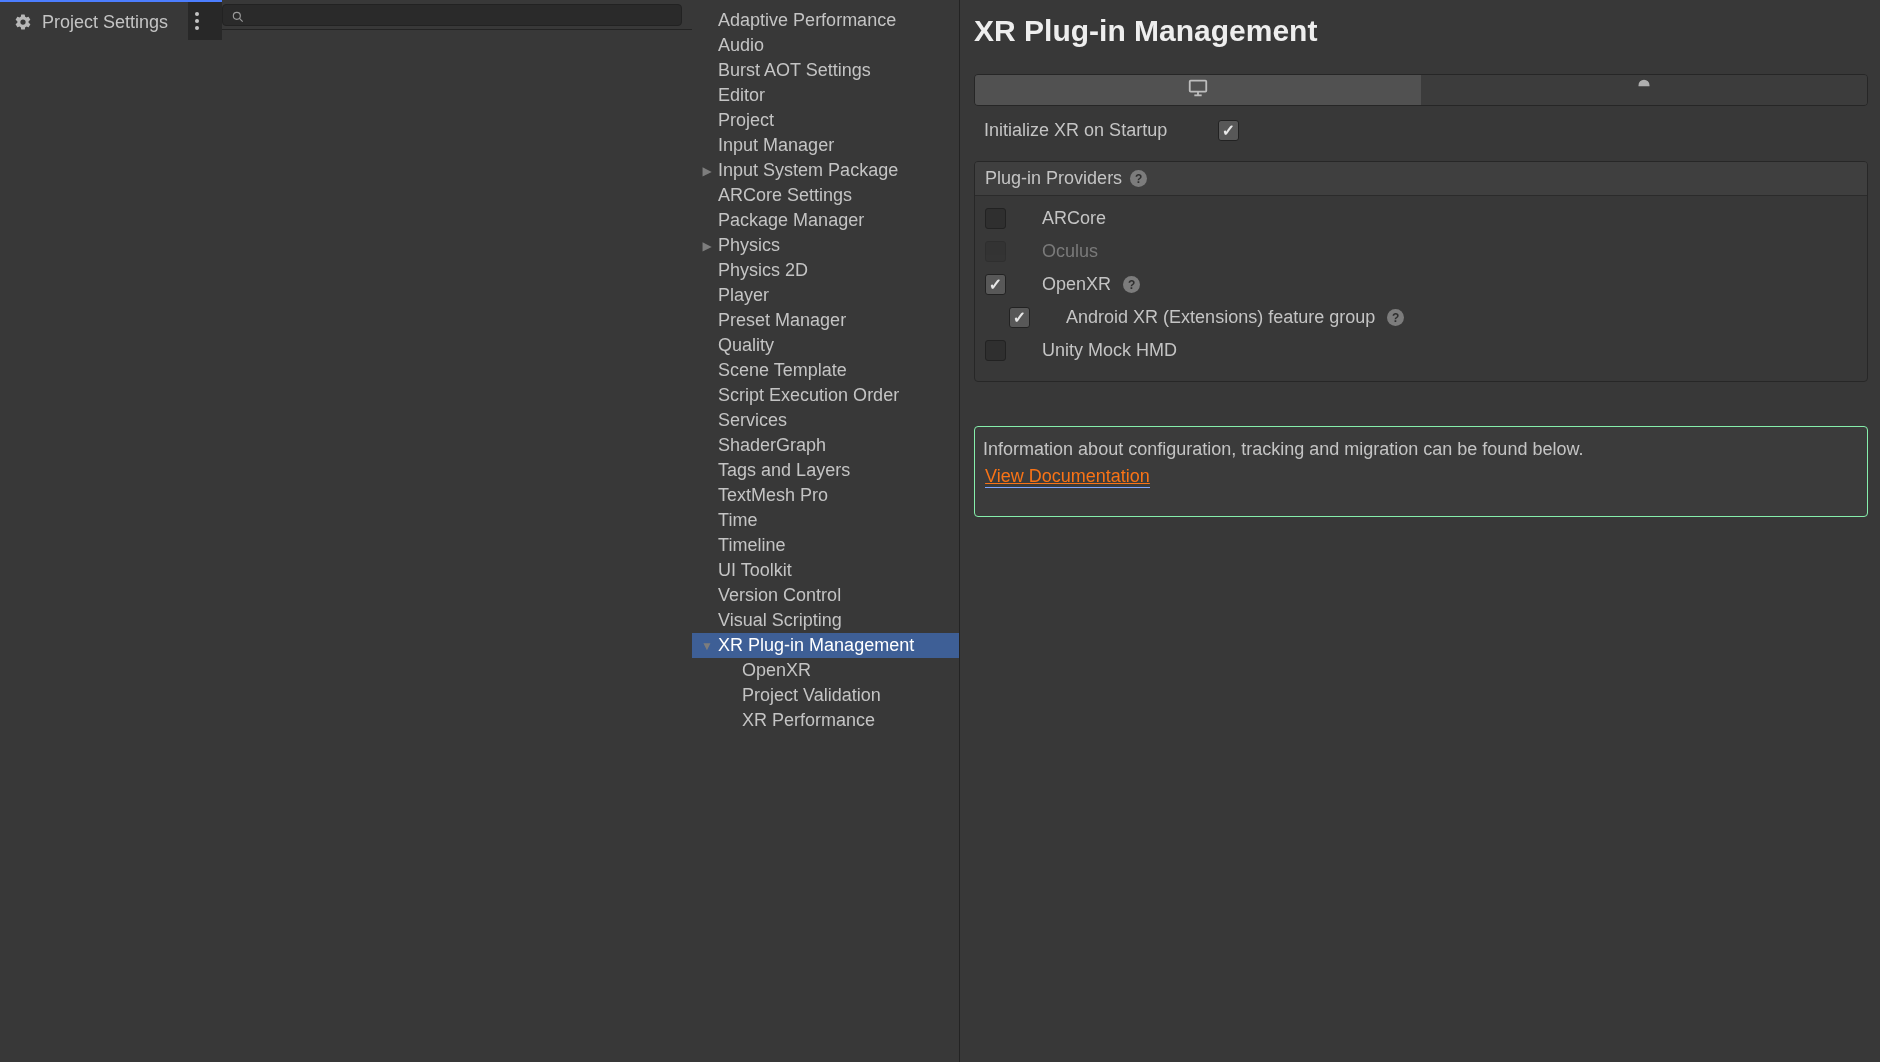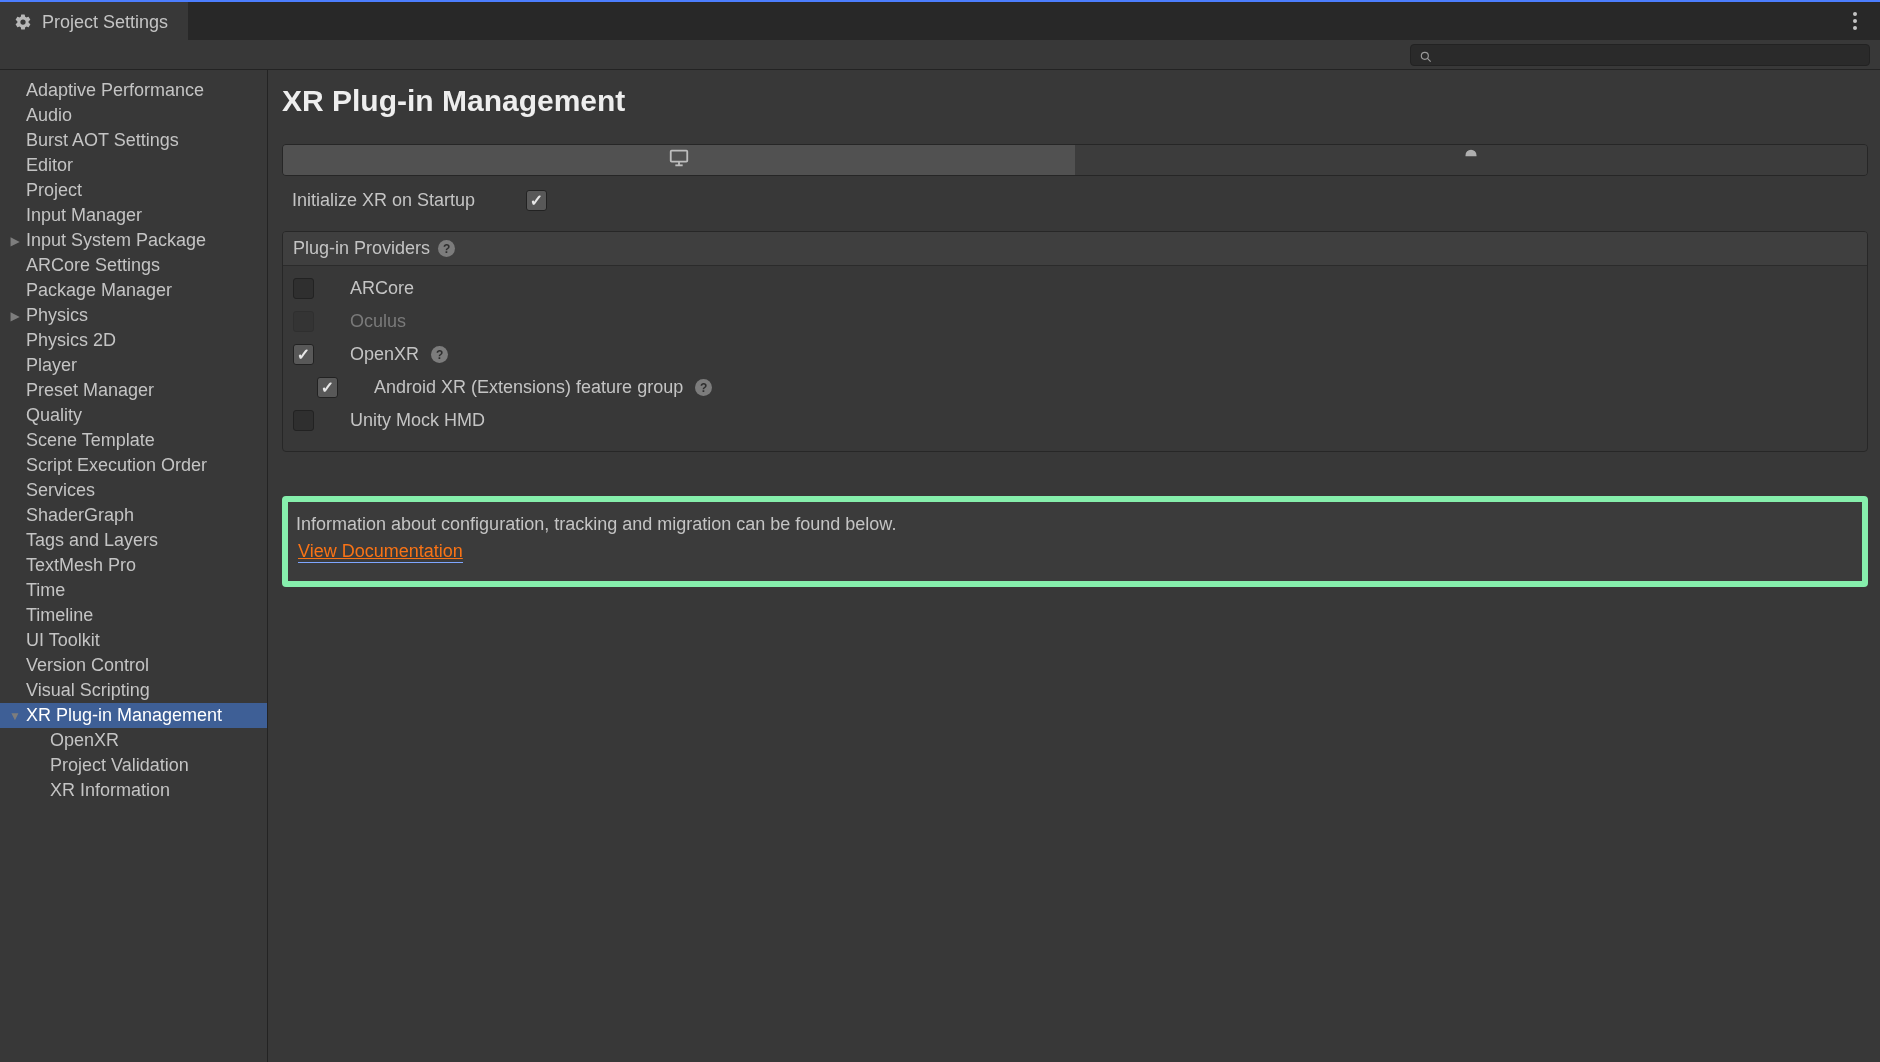--- a/index.html
+++ b/index.html
@@ -7,21 +7,21 @@
   font-family: -apple-system, "Segoe UI", Arial, sans-serif;
   background: #383838;
   color: #c4c4c4;
   font-size: 18px;
   width: 1880px;
   height: 1062px;
   overflow: hidden;
 }
 .window {
   display: flex;
-  flex-direction: column;
+  flex-direction: row;
   height: 100%;
 }
 .titlebar {
   height: 40px;
   background: #282828;
   display: flex;
   align-items: center;
   border-top: 2px solid #4c7eff;
   position: relative;
 }
@@ -232,23 +232,23 @@
   padding: 6px 0;
 }
 .provider-row.disabled .provider-label { color: #7a7a7a; }
 .provider-row.sub {
   padding-left: 24px;
 }
 .provider-label { font-size: 18px; margin-left: 24px; }
 
 .info-panel {
   margin-top: 44px;
-  border: 6px solid #86efac;
+  border: 1px solid #86efac;
   border-radius: 4px;
-  padding: 10px 0 18px 0;
+  padding: 10px 0 28px 0;
   background: #3b3b3b;
 }
 .info-text {
   padding: 2px 8px;
   font-size: 18px;
 }
 .link {
   display: inline-block;
   margin: 4px 10px 0 10px;
   color: #f97316;
@@ -402,21 +402,21 @@
           <span class="arrow">▼</span>
           <span class="label">XR Plug-in Management</span>
         </div>
         <div class="sidebar-item child">
           <span class="label">OpenXR</span>
         </div>
         <div class="sidebar-item child">
           <span class="label">Project Validation</span>
         </div>
         <div class="sidebar-item child">
-          <span class="label">XR Information</span>
+          <span class="label">XR Performance</span>
         </div>
       </div>
     <div class="content">
       <div class="page-title">XR Plug-in Management</div>
 
       <div class="platform-tabs">
         <div class="platform-tab active">
           <span>
             <svg viewBox="0 0 24 24" width="22" height="22" fill="none" stroke="#d0d0d0" stroke-width="2">
                 <rect x="3" y="4" width="18" height="12" rx="1"></rect>

